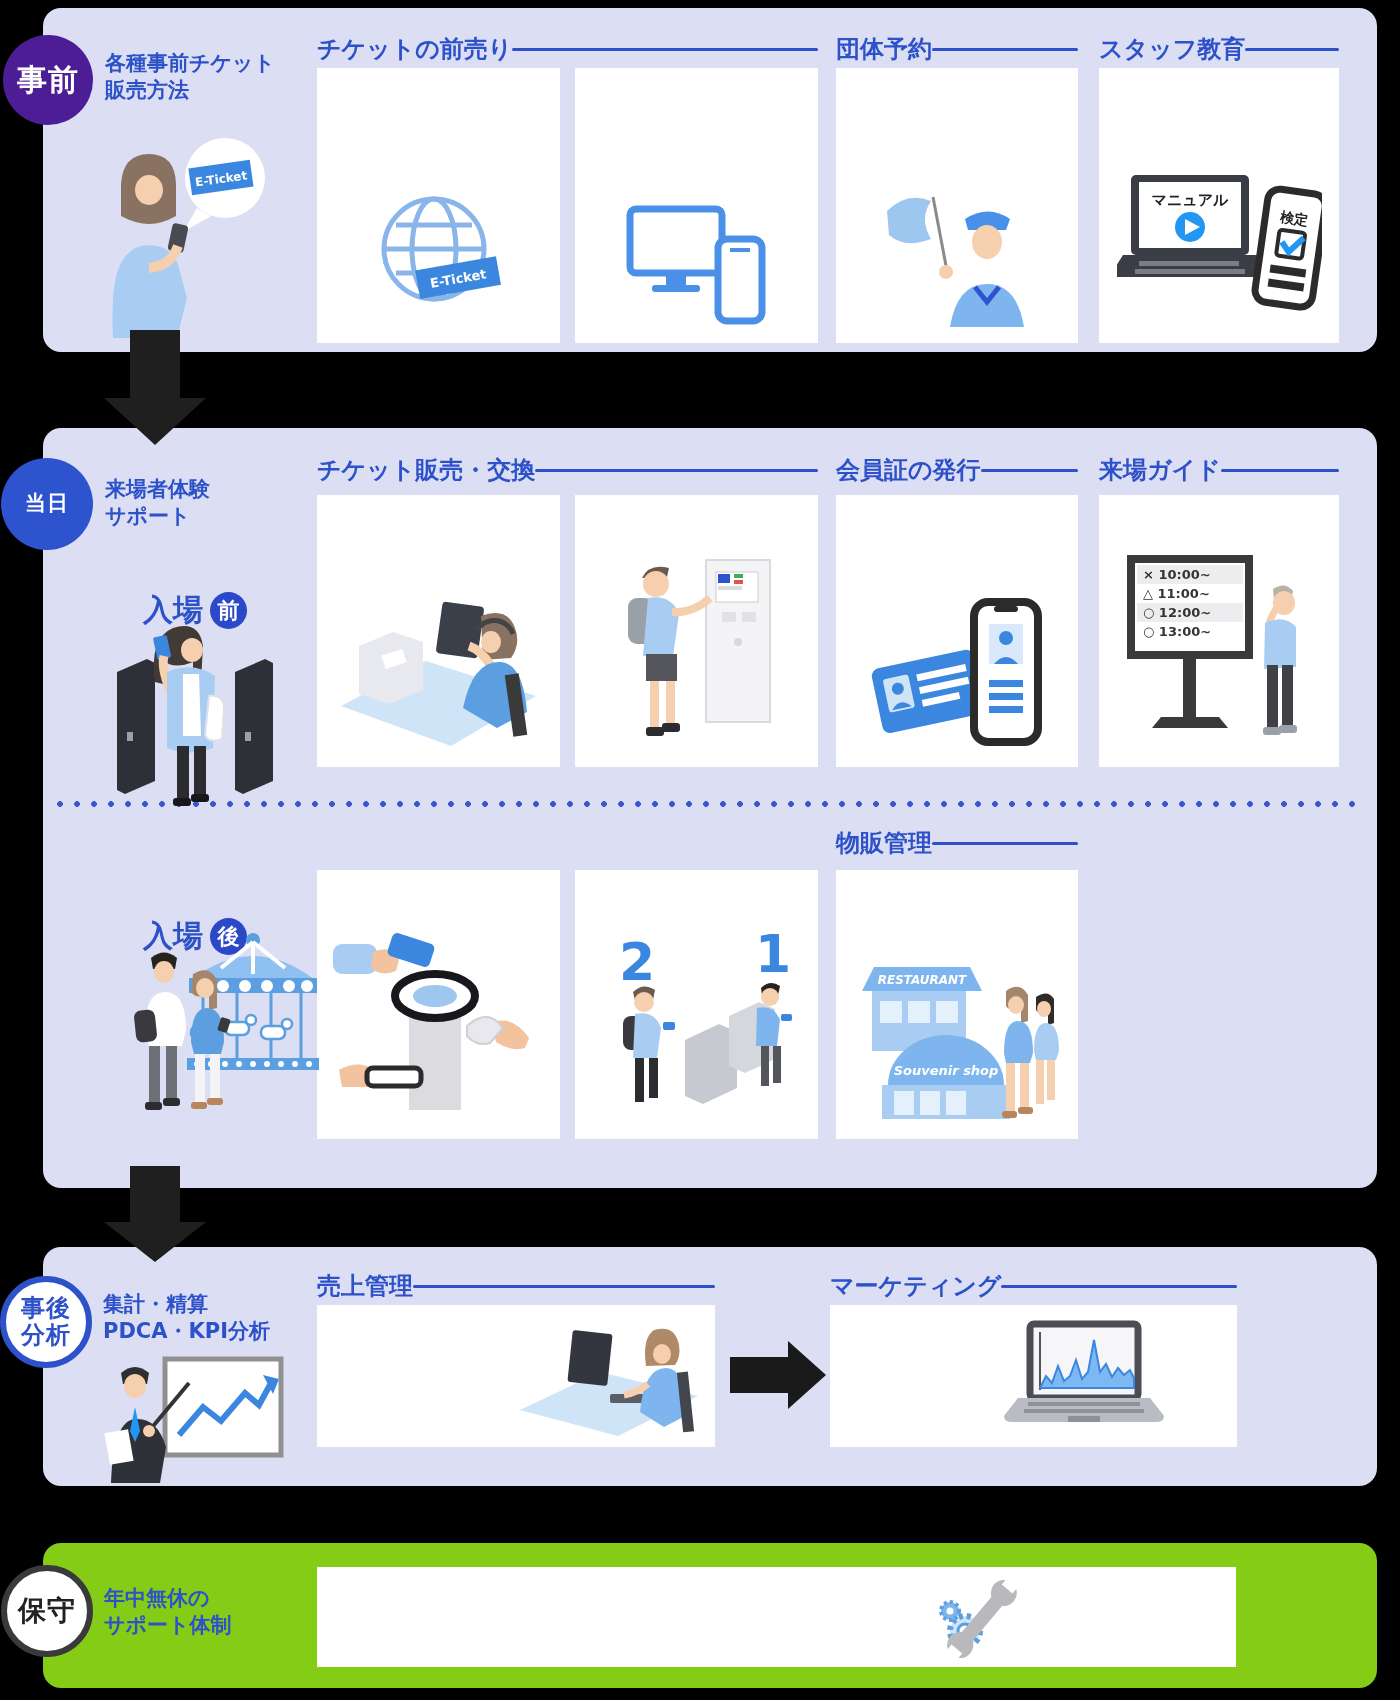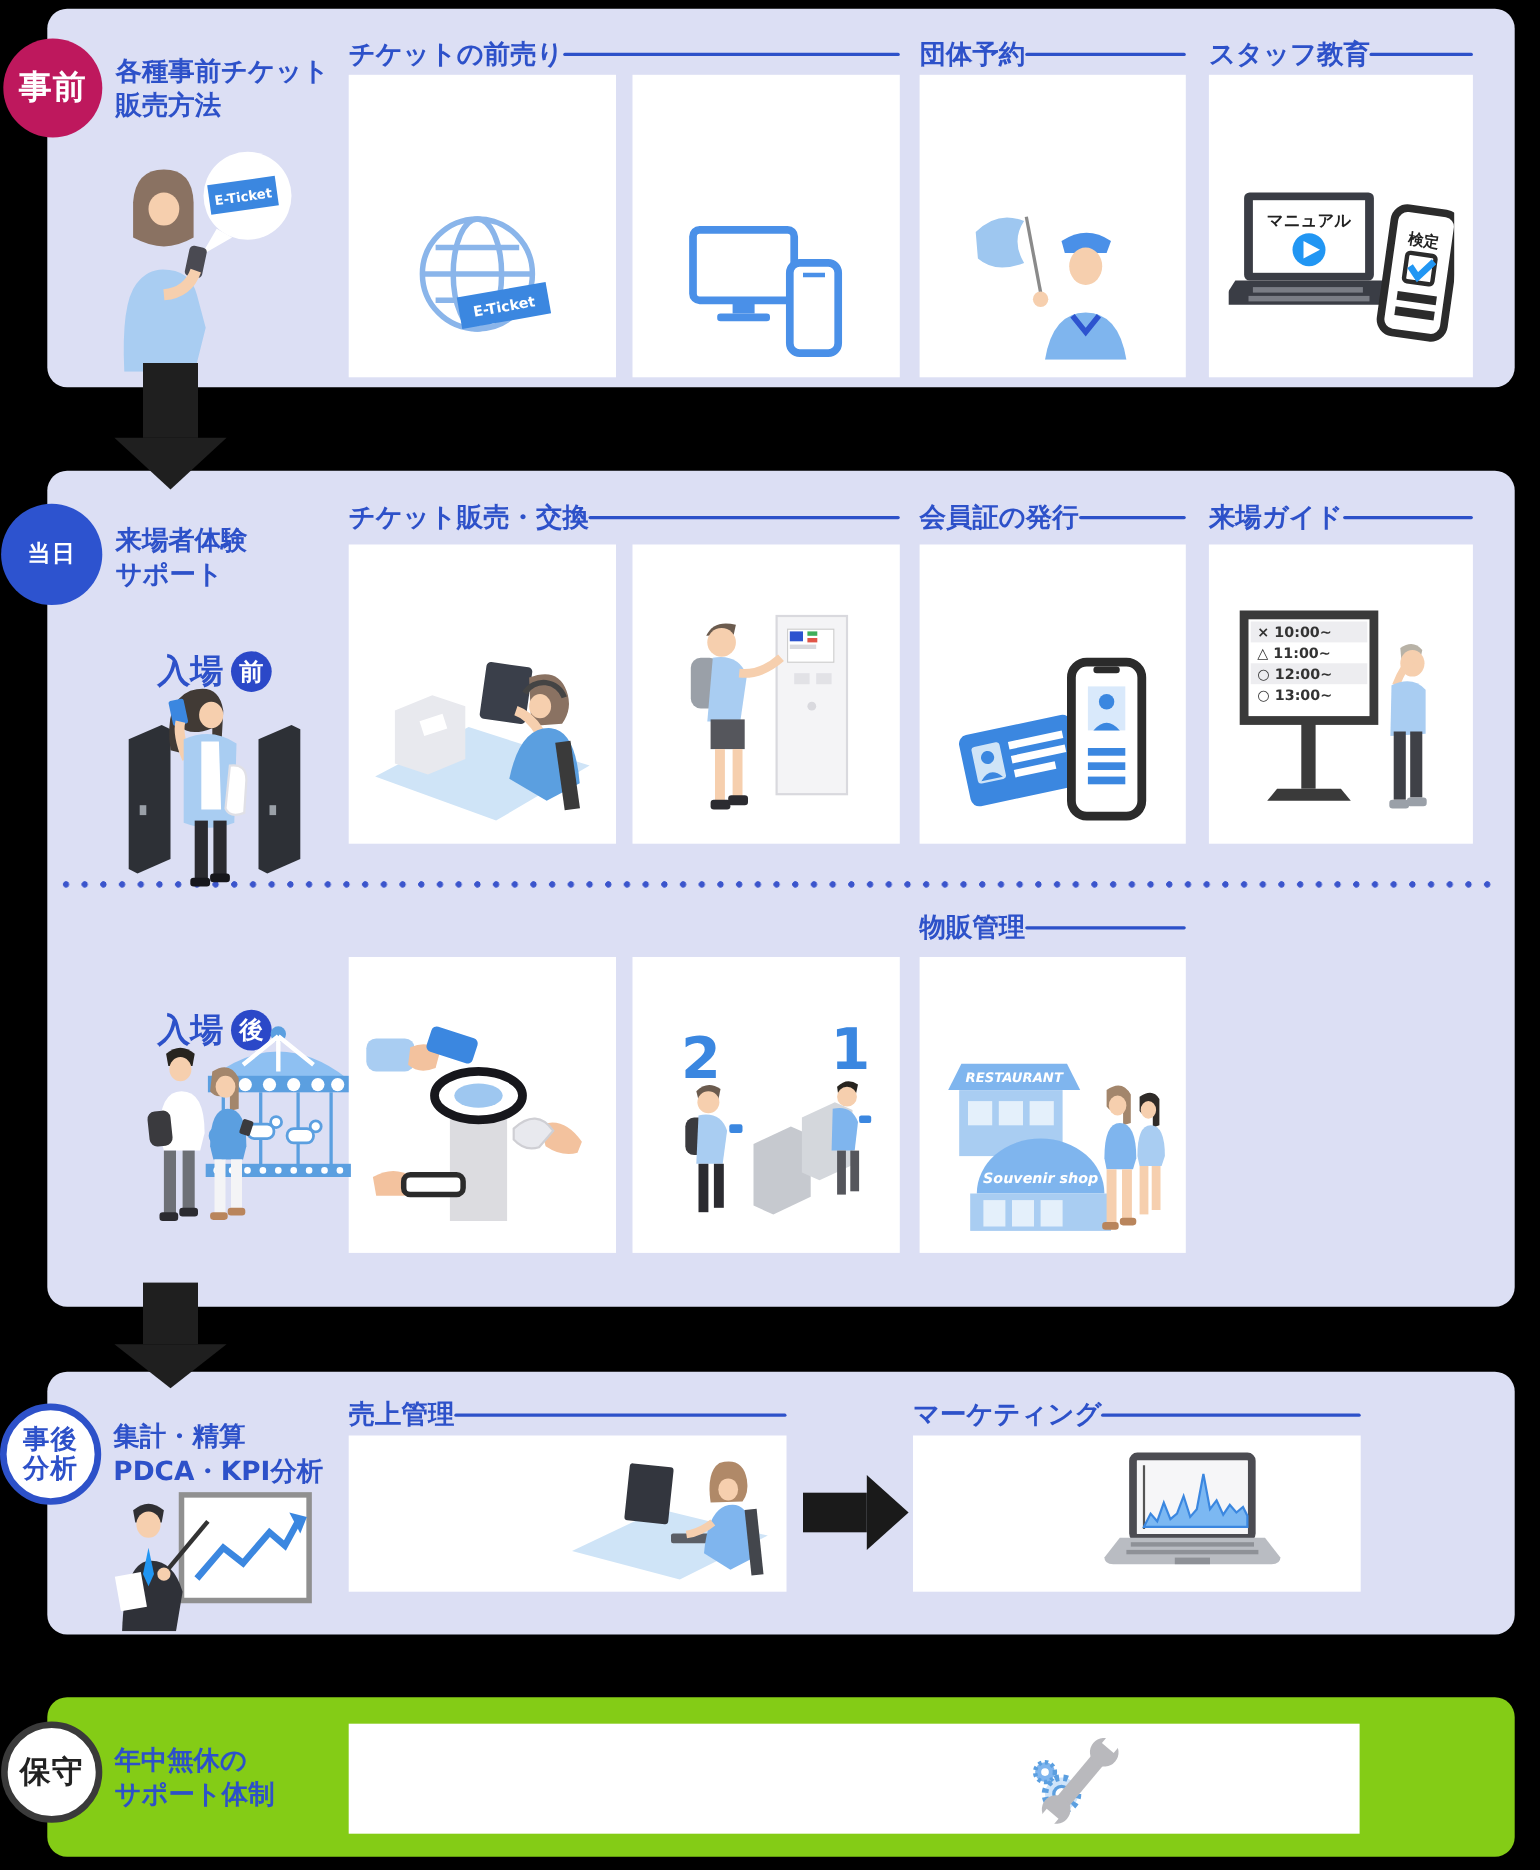--- a/index.html
+++ b/index.html
@@ -2,21 +2,21 @@
 <html><head>
 <meta charset="utf-8">
 <style>
   html,body{margin:0;padding:0;background:#000;}
   .canvas{position:relative;width:1400px;height:1700px;background:#000;overflow:hidden;
           font-family:"DejaVu Sans","Liberation Sans",sans-serif;}
   .panel{position:absolute;background:#dcdff4;border-radius:18px;}
   .panel.dark{background:#84cc16;}
   .badge{position:absolute;border-radius:50%;display:flex;flex-direction:column;align-items:center;
          justify-content:center;font-weight:800;color:#fff;z-index:4;line-height:1.12;letter-spacing:1px;}
-  .sec-title{position:absolute;color:#2d51c9;font-weight:800;font-size:24px;line-height:1.3;z-index:2;white-space:nowrap;}
+  .sec-title{position:absolute;color:#2d51c9;font-weight:800;font-size:21px;line-height:1.3;z-index:2;white-space:nowrap;}
   .ghdr{position:absolute;display:flex;align-items:center;gap:0;height:30px;text-align:center;}
   .ghdr .txt{color:#2d51c9;font-weight:800;font-size:24px;white-space:nowrap;}
   .ghdr .line{flex:1;height:3px;background:#2d51c9;border-radius:2px;}
   .card{position:absolute;background:#fff;display:flex;align-items:flex-end;justify-content:center;
         padding-bottom:16px;box-sizing:border-box;}
   .entry-label{position:absolute;display:flex;align-items:center;gap:7px;z-index:2;margin-top:26px;}
   .entry-label .t{color:#2d51c9;font-weight:800;font-size:30px;}
   .chip{width:37px;height:37px;border-radius:50%;background:#2b48c8;color:#fff;font-weight:800;
         font-size:22px;display:flex;align-items:center;justify-content:center;}
   .dotline{position:absolute;height:6px;z-index:1;
@@ -31,21 +31,21 @@
   .r-arrow .hd{width:0;height:0;border-top:34px solid transparent;border-bottom:34px solid transparent;
                border-left:38px solid #1a1a1a;}
   svg text{font-family:"DejaVu Sans","Liberation Sans",sans-serif;}
 </style>
 </head>
 <body>
 
 <div class="canvas">
 
   <div class="panel" style="left:43px;top:8px;width:1334px;height:344px;">
-    <div class="badge" style="left:-40px;top:27px;width:90px;height:90px;background:#be185d;font-size:30px;">
+    <div class="badge" style="left:-40px;top:27px;width:90px;height:90px;background:#4c1d95;font-size:30px;">
       <span>事前</span>
     </div>
     <div class="sec-title" style="left:62px;top:42px;">
       <div>各種事前チケット</div>
       <div>販売方法</div>
     </div>
 
     <svg class="illus" style="left:50px;top:118px;" width="185" height="212" viewBox="0 0 185 212">
       <circle cx="132" cy="52" r="40" fill="#fff"></circle>
       <path d="M104 82 L90 106 L118 90 Z" fill="#fff"></path>

